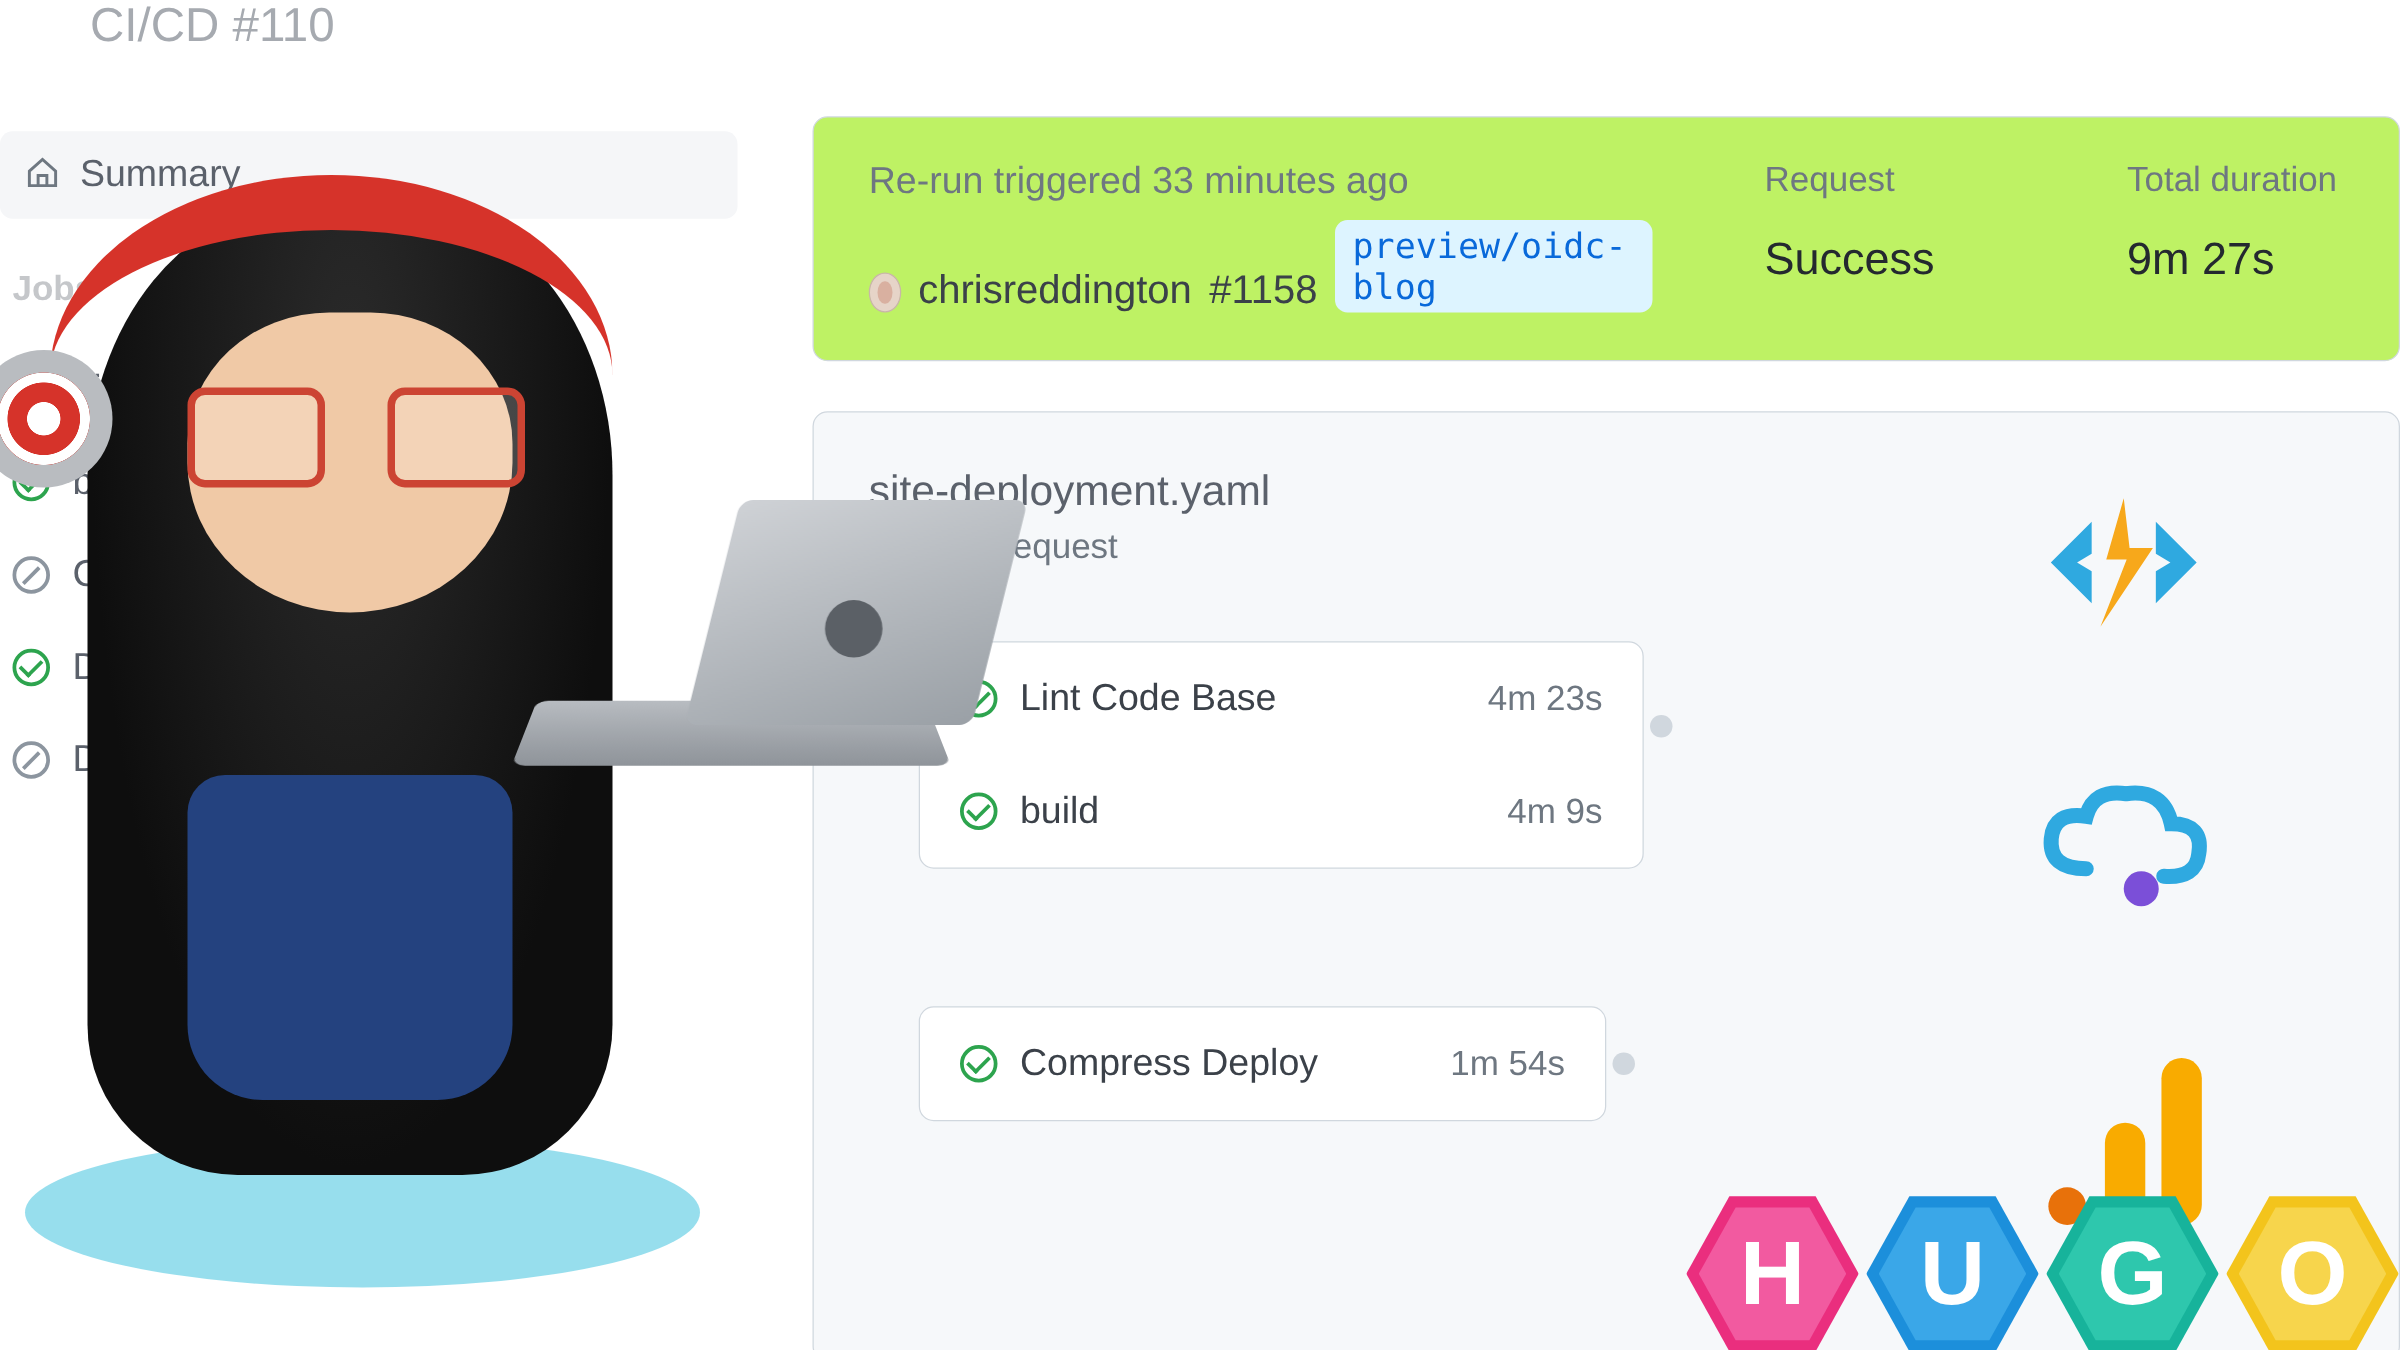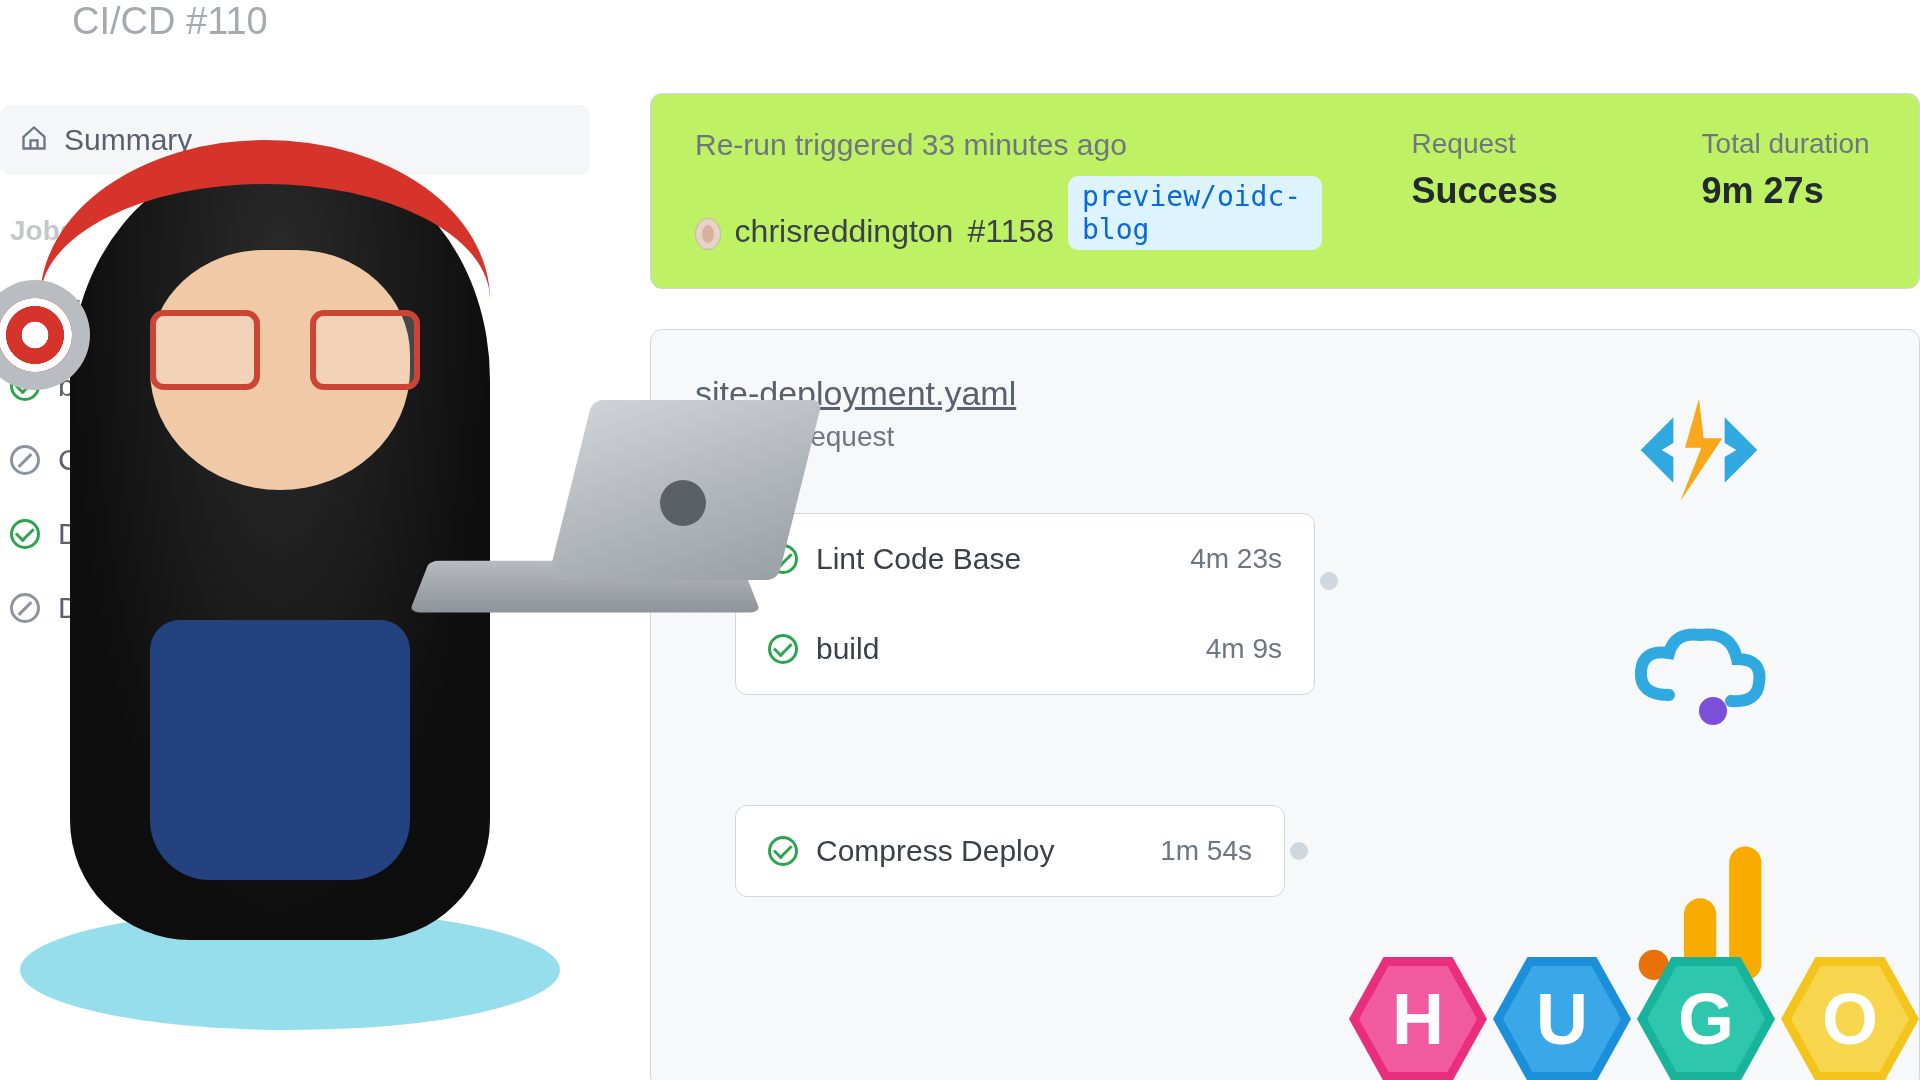--- a/index.html
+++ b/index.html
@@ -74,32 +74,32 @@
   .actor-name { color: #3b4149; font-weight: 500; }
   .run-link { color: #3b4149; }
   .branch-pill {
     font-family: ui-monospace, SFMono-Regular, Menlo, monospace;
     background: #ddf4ff; color: #0969da;
     padding: 4px 14px; border-radius: 10px; font-size: 28px;
   }
 
   .stat { display: flex; flex-direction: column; gap: 10px; min-width: 200px; }
   .stat-label { font-size: 28px; color: #6e7781; }
-  .stat-value { font-size: 36px; color: #24292f; font-weight: 700; }
+  .stat-value { font-size: 36px; color: #24292f; font-weight: 400; margin-top: 16px; }
 
   
   .graph-card {
     border: 1px solid #d0d7de;
     border-radius: 12px;
     background: #f6f8fa;
     padding: 44px;
     min-height: 760px;
     position: relative;
   }
-  .graph-title { font-size: 34px; color: #5b616b; font-weight: 500; margin-bottom: 8px; text-decoration: underline; }
+  .graph-title { font-size: 34px; color: #5b616b; font-weight: 500; margin-bottom: 8px; }
   .graph-sub { font-size: 28px; color: #6e7781; margin-bottom: 60px; }
 
   .step-group {
     background: #fff;
     border: 1px solid #d0d7de;
     border-radius: 12px;
     width: 580px;
     margin-bottom: 110px;
     margin-left: 40px;
     position: relative;

